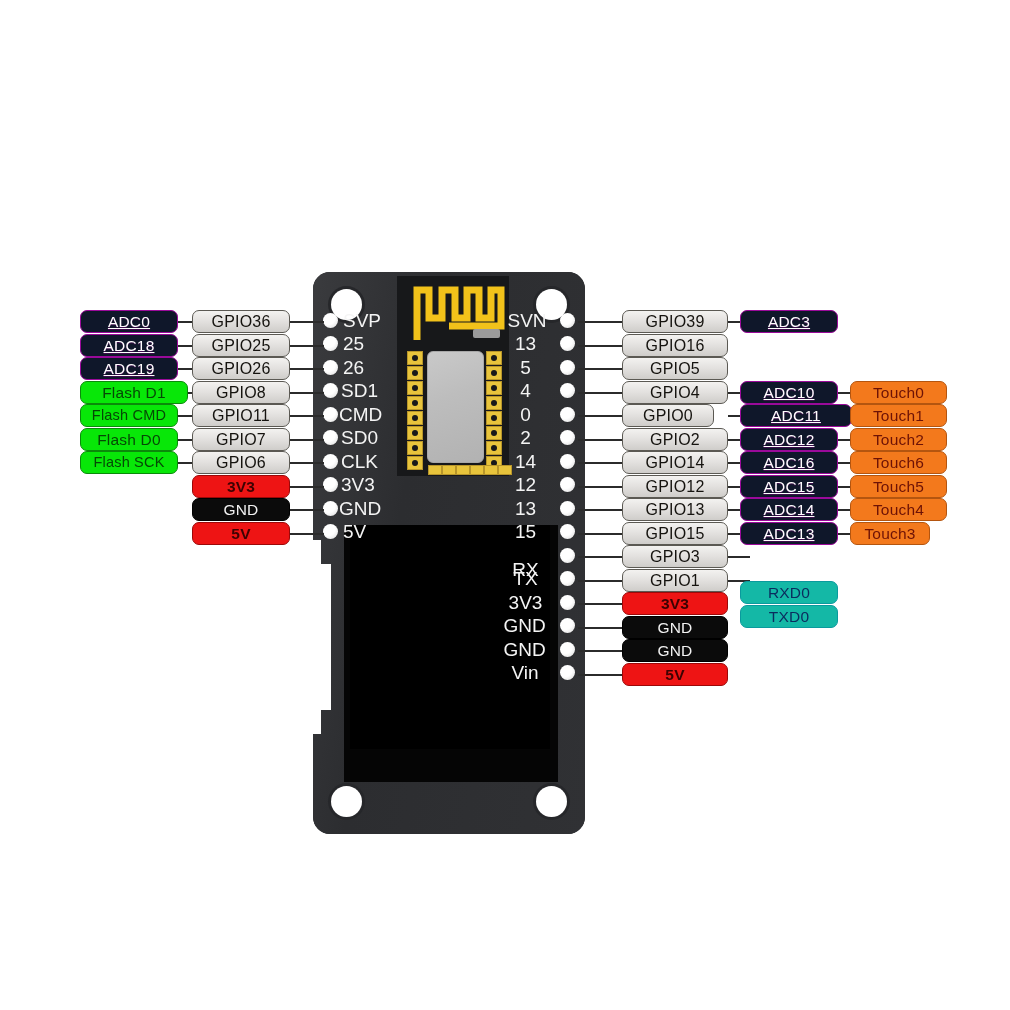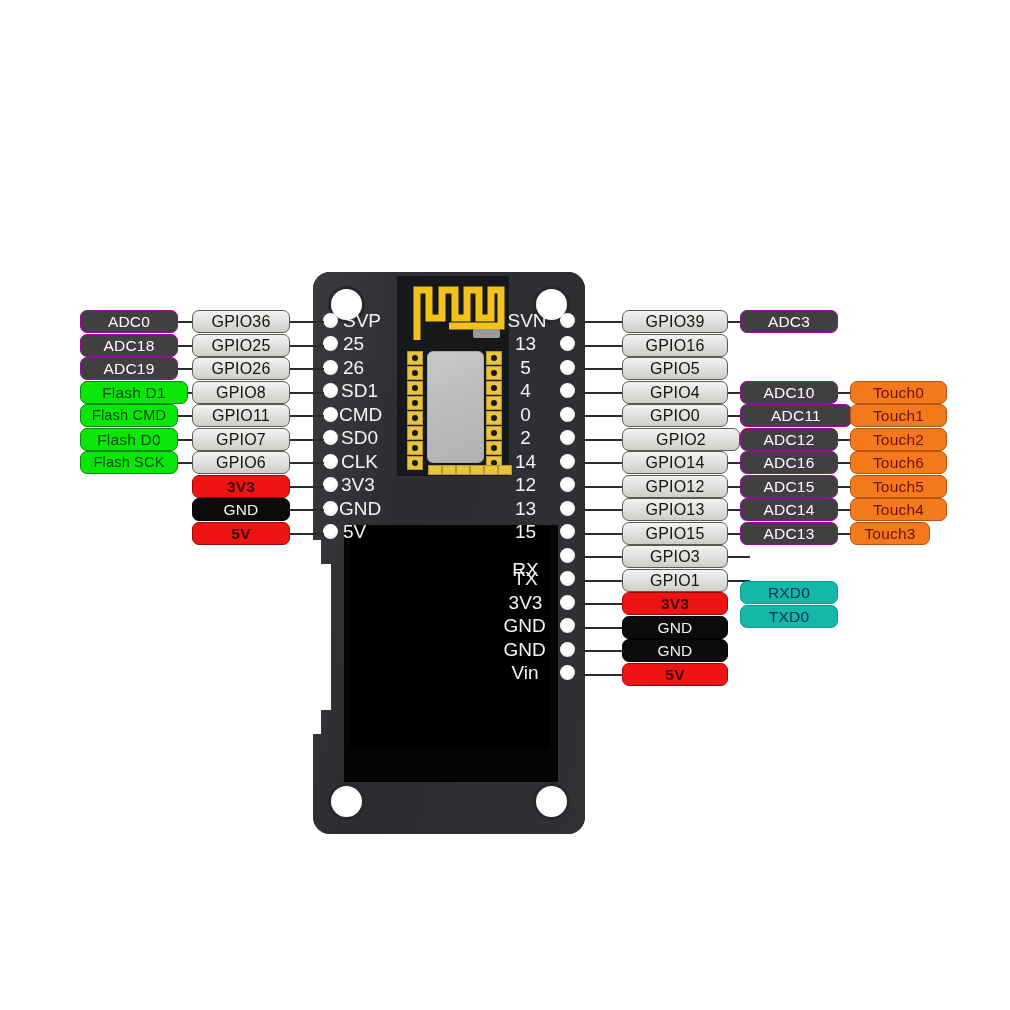--- a/index.html
+++ b/index.html
@@ -29,24 +29,25 @@
     border:1.4px solid rgba(0,0,0,.55);
   }
   
   .chip.gpio{
     background:linear-gradient(180deg,#f3f2f0 0%,#e3e1df 48%,#cfcdca 100%);
     color:#15130f;
     border-color:#5b5953;
     font-size:16px;
   }
   .chip.adc{
-    background:#404040;
+    background:#0f172a;
     color:#ffffff;
     border-color:#9a0a9a;
     text-shadow:0 1px 0 rgba(120,0,120,.45);
+    text-decoration:underline;
   }
   .chip.flash{
     background:#08e708;
     color:#064806;
     border-color:#0a8a0a;
   }
   .chip.touch{
     background:#f3791c;
     color:#6d1206;
     border-color:#b4550f;
@@ -364,22 +365,22 @@
   <div class="chip gpio" style="left:192px;top:428px;width:98px;height:23px;">GPIO7</div>
   <div class="chip gpio" style="left:192px;top:451px;width:98px;height:23px;">GPIO6</div>
   <div class="chip pwr3v3" style="left:192px;top:475px;width:98px;height:23px;">3V3</div>
   <div class="chip gnd" style="left:192px;top:498px;width:98px;height:23px;">GND</div>
   <div class="chip pwr5v" style="left:192px;top:522px;width:98px;height:23px;">5V</div>
 
   <div class="chip gpio" style="left:622px;top:310px;width:106px;height:23px;">GPIO39</div>
   <div class="chip gpio" style="left:622px;top:334px;width:106px;height:23px;">GPIO16</div>
   <div class="chip gpio" style="left:622px;top:357px;width:106px;height:23px;">GPIO5</div>
   <div class="chip gpio" style="left:622px;top:381px;width:106px;height:23px;">GPIO4</div>
-  <div class="chip gpio" style="left:622px;top:404px;width:106px;height:23px;">GPIO0</div>
-  <div class="chip gpio" style="left:622px;top:428px;width:118px;height:23px;">GPIO2</div>
+  <div class="chip gpio" style="left:622px;top:404px;width:92px;height:23px;">GPIO0</div>
+  <div class="chip gpio" style="left:622px;top:428px;width:106px;height:23px;">GPIO2</div>
   <div class="chip gpio" style="left:622px;top:451px;width:106px;height:23px;">GPIO14</div>
   <div class="chip gpio" style="left:622px;top:475px;width:106px;height:23px;">GPIO12</div>
   <div class="chip gpio" style="left:622px;top:498px;width:106px;height:23px;">GPIO13</div>
   <div class="chip gpio" style="left:622px;top:522px;width:106px;height:23px;">GPIO15</div>
   <div class="chip gpio" style="left:622px;top:545px;width:106px;height:23px;">GPIO3</div>
   <div class="chip gpio" style="left:622px;top:569px;width:106px;height:23px;">GPIO1</div>
   <div class="chip pwr3v3" style="left:622px;top:592px;width:106px;height:23px;">3V3</div>
   <div class="chip gnd" style="left:622px;top:616px;width:106px;height:23px;">GND</div>
   <div class="chip gnd" style="left:622px;top:639px;width:106px;height:23px;">GND</div>
   <div class="chip pwr5v" style="left:622px;top:663px;width:106px;height:23px;">5V</div>

